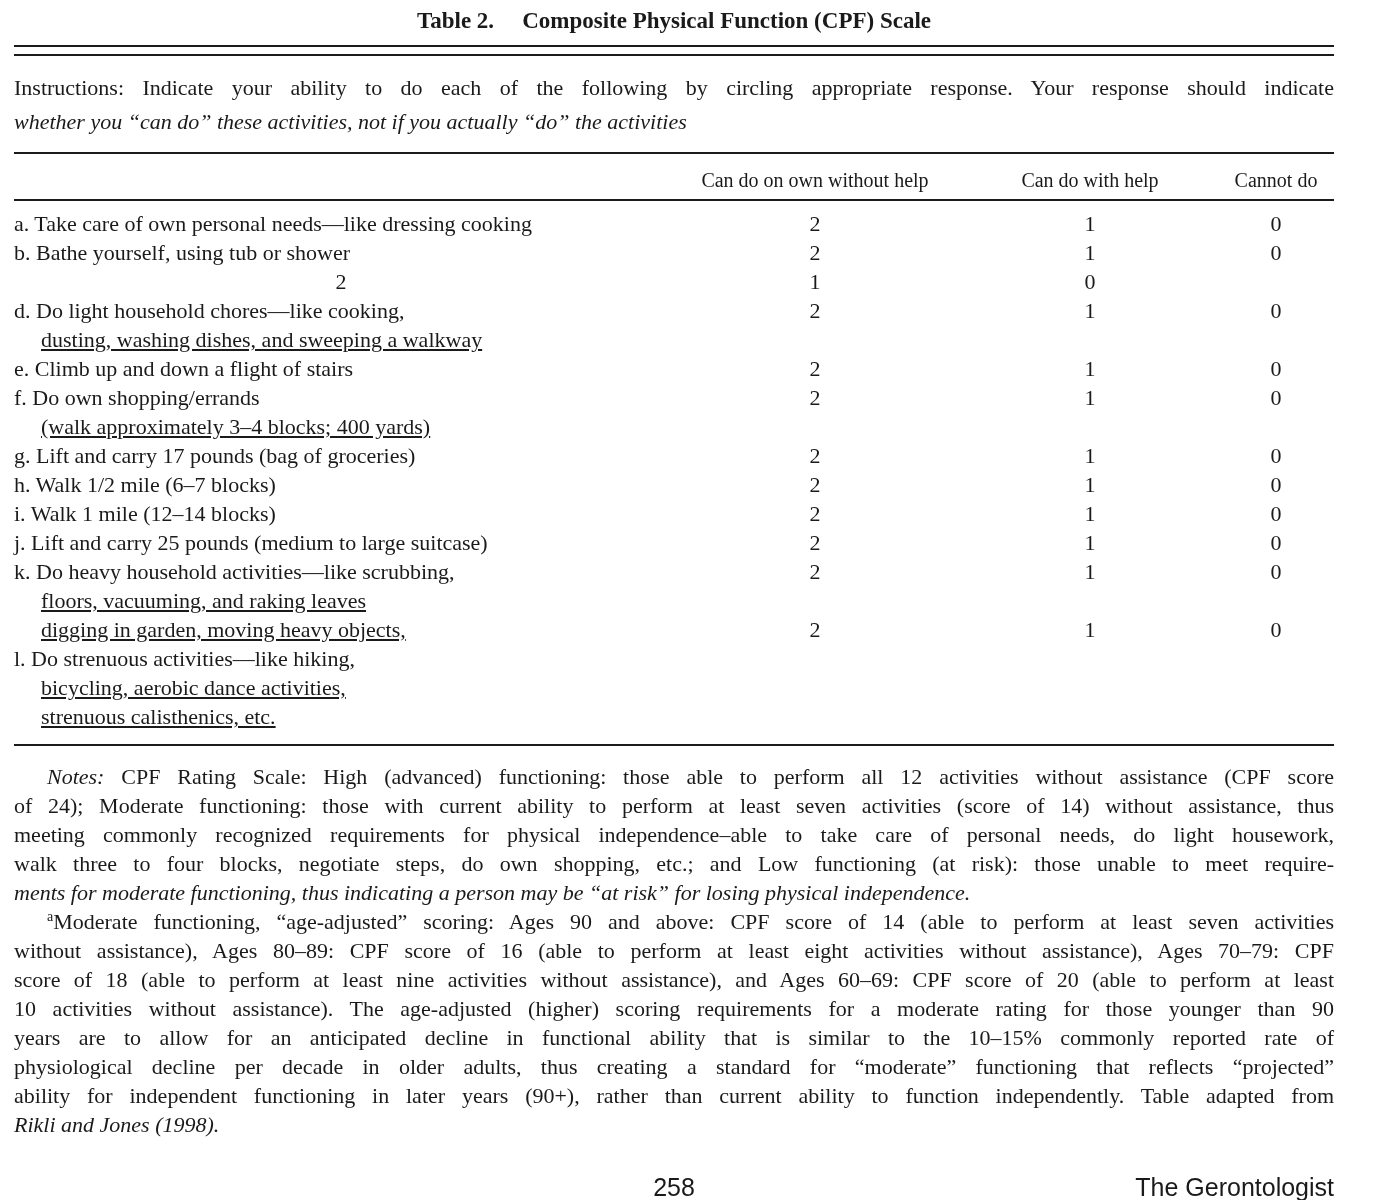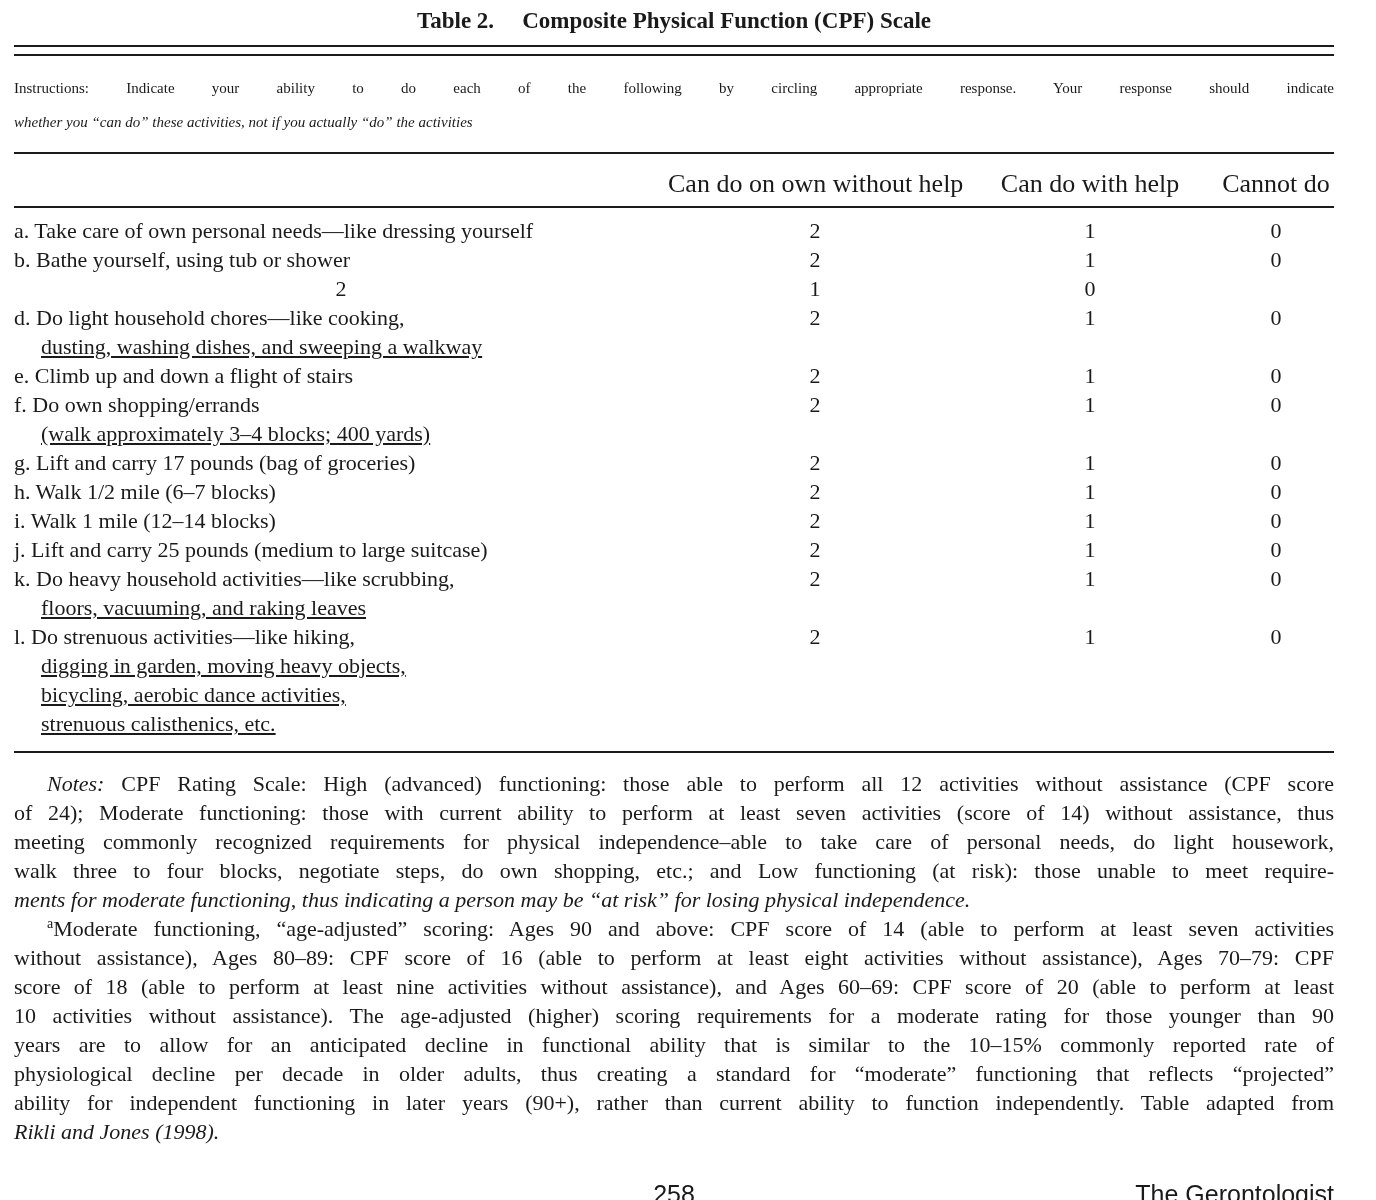--- a/index.html
+++ b/index.html
@@ -27,34 +27,34 @@
   }
   .table-title .tlabel { margin-right: 28px; }
   .double-rule {
     height: 7px;
     border-top: 2px solid #1b1b1b;
     border-bottom: 2px solid #1b1b1b;
   }
   .rule { border-top: 2px solid #1b1b1b; }
   .instructions {
     padding: 15px 0 13px 0;
-    font-size: 15px;
+    font-size: 22px;
     line-height: 34px;
   }
   .jline {
     text-align: justify;
     text-align-last: justify;
   }
   .jline.last { text-align-last: auto; font-style: italic; }
   .header-row {
     display: grid;
     grid-template-columns: 654px 294px 256px 116px;
     align-items: end;
     padding: 15px 0 7px 0;
-    font-size: 26px;
+    font-size: 20px;
   }
   .chead {
     text-align: center;
     white-space: nowrap;
   }
   .tbody {
     padding: 8px 0 13px 0;
     font-size: 22px;
     line-height: 29px;
   }
@@ -117,21 +117,21 @@
     <div class="chead">Can do on own without help</div>
     <div class="chead">Can do with help</div>
     <div class="chead">Cannot do</div>
   </div>
 
   <div class="rule"></div>
 
   <div class="tbody" id="tbody">
       <div class="trow">
         <div class="item">
-          <div class="item-line">a. Take care of own personal needs—like dressing yourself</div>
+          <div class="item-line">a. Take care of own personal needs—like dressing cooking</div>
         </div>
         <div class="num">2</div>
         <div class="num">1</div>
         <div class="num">0</div>
       </div>
       <div class="trow">
         <div class="item">
           <div class="item-line">b. Bathe yourself, using tub or shower</div>
         </div>
         <div class="num">2</div>
@@ -205,22 +205,22 @@
         <div class="item">
           <div class="item-line">k. Do heavy household activities—like scrubbing,</div>
           <div class="item-line cont">floors, vacuuming, and raking leaves</div>
         </div>
         <div class="num">2</div>
         <div class="num">1</div>
         <div class="num">0</div>
       </div>
       <div class="trow">
         <div class="item">
+          <div class="item-line cont">digging in garden, moving heavy objects,</div>
           <div class="item-line">l. Do strenuous activities—like hiking,</div>
-          <div class="item-line cont">digging in garden, moving heavy objects,</div>
           <div class="item-line cont">bicycling, aerobic dance activities,</div>
           <div class="item-line cont">strenuous calisthenics, etc.</div>
         </div>
         <div class="num">2</div>
         <div class="num">1</div>
         <div class="num">0</div>
       </div>
     </div>
 
   <div class="rule"></div>

